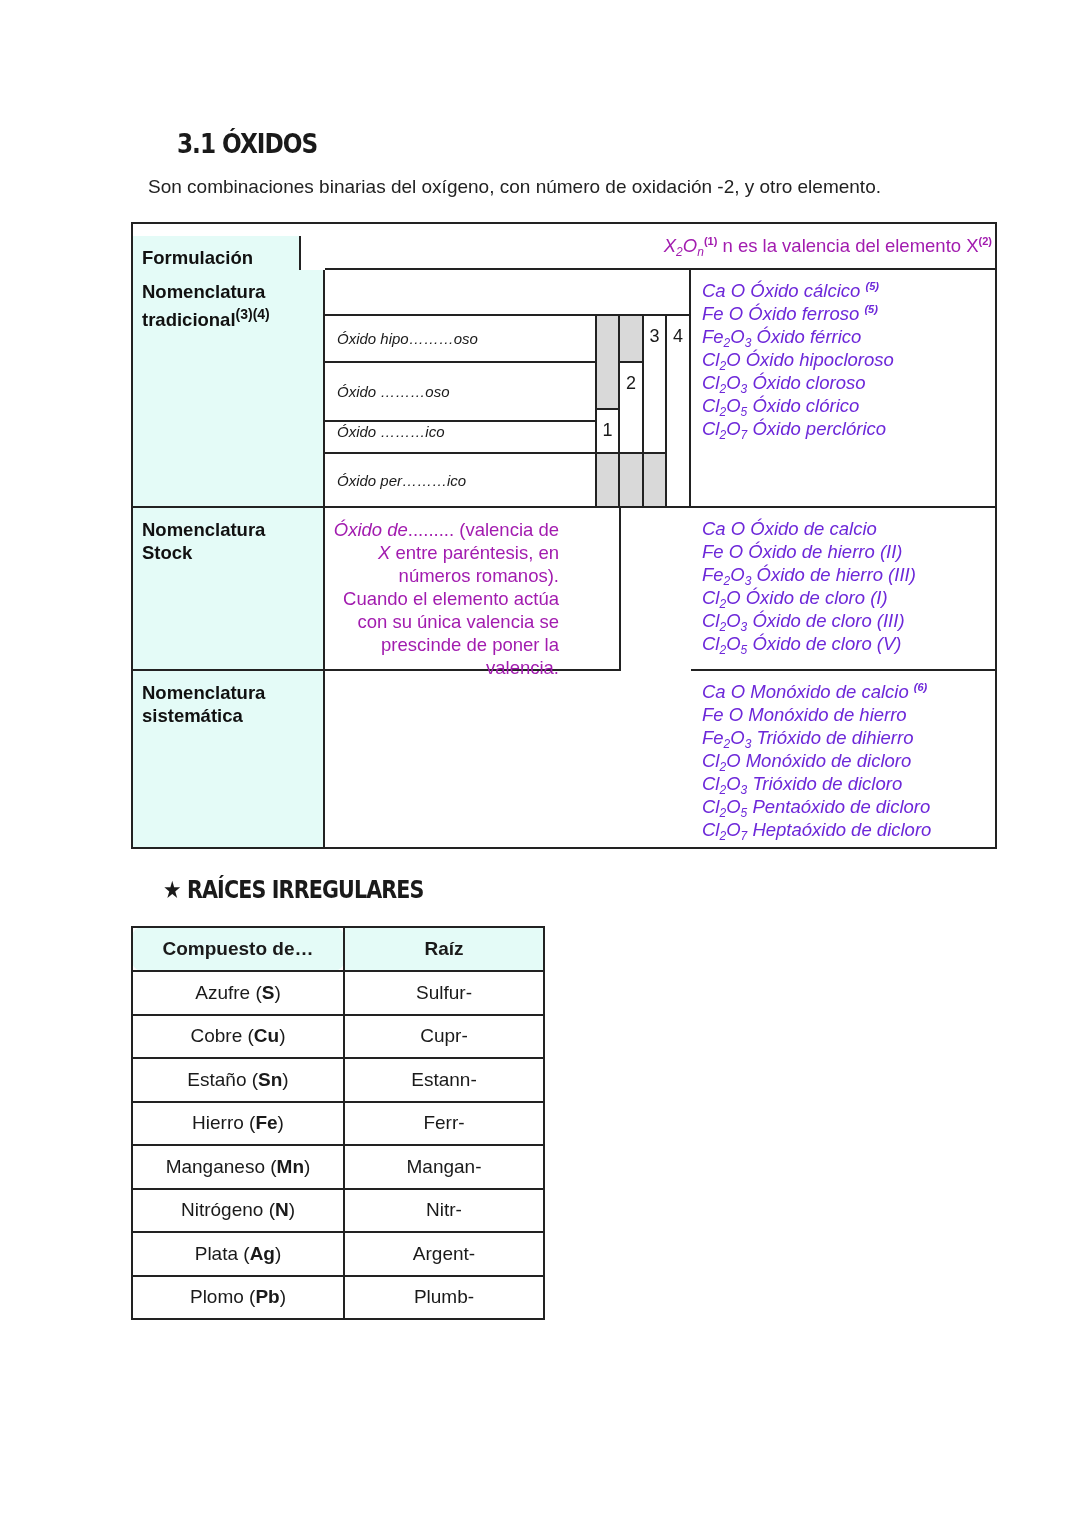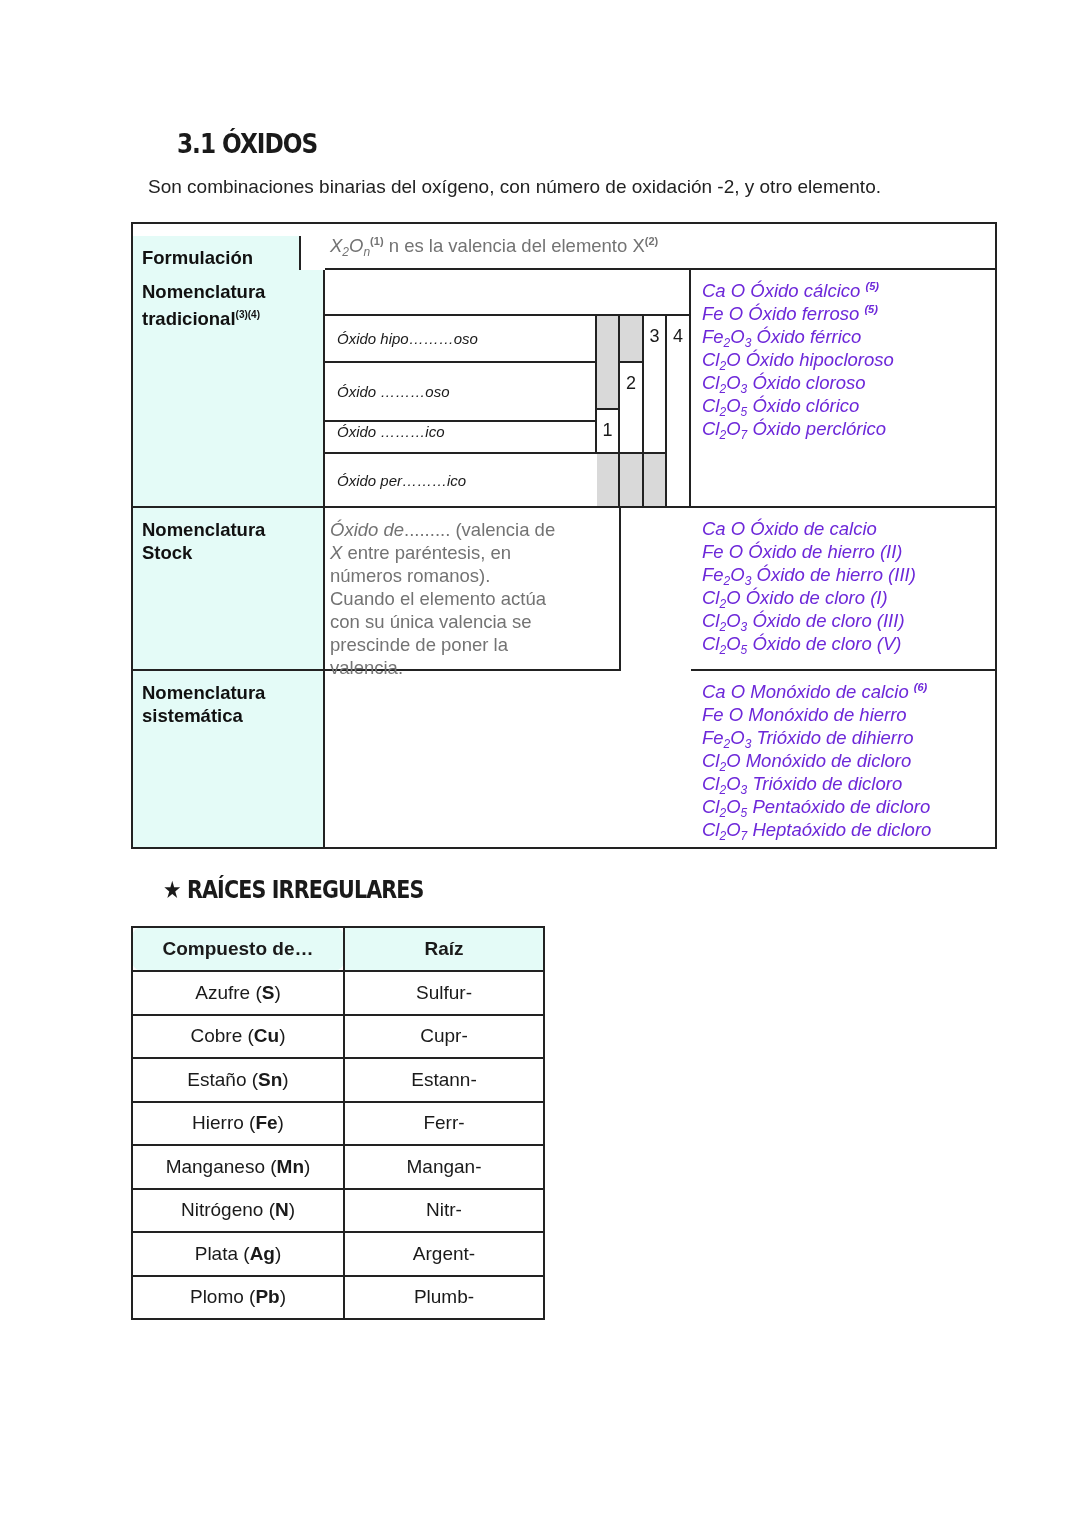--- a/index.html
+++ b/index.html
@@ -14,22 +14,22 @@
   }
   .intro {
     position: absolute; left: 148px; top: 176px;
     font-size: 19px; color: #222;
   }
 
   
   .main { position: absolute; left: 131px; top: 222px; width: 866px; height: 627px; border: 2px solid #222; }
   .cell { position: absolute; border-right: 2px solid #222; border-bottom: 2px solid #222; }
   .label { background: #e4fbf7; font-weight: bold; font-size: 18.5px; padding: 10px 9px; line-height: 23px; color: #111; }
-  .label sup { font-size: 10px; vertical-align: 7px; }
-  .txt { font-size: 18.5px; line-height: 23px; padding: 10px 5px; color: #737373; }
+  .label sup { font-size: 14px; vertical-align: 7px; }
+  .txt { font-size: 18.5px; line-height: 23px; padding: 10px 5px; color: #a21caf; text-align: right; }
   .ex { font-size: 18.5px; line-height: 23px; padding: 9px 11px; font-style: italic; color: #6d28d9; }
   .ex .ln { display: block; white-space: nowrap; }
   .ex sub { font-size: 12px; vertical-align: -4px; line-height: 0; }
   .ex sup, .txt sup { font-size: 11px; vertical-align: 7px; line-height: 0; font-weight: bold; }
   .txt sub { font-size: 12px; vertical-align: -4px; line-height: 0; }
 
   .grid-row { position: absolute; left: 0; border-bottom: 2px solid #222; font-style: italic; font-size: 15px; padding-left: 12px; display: flex; align-items: center; color: #1a1a1a; }
   .gcell { position: absolute; border-right: 2px solid #222; border-bottom: 2px solid #222; font-size: 18px; text-align: center; padding-top: 10px; color: #1a1a1a; }
   .gray { background: #d9d9d9; }
 
@@ -62,21 +62,21 @@
     <span>Nomenclatura</span><br>
     <span>tradicional</span><sup>(3)(4)</sup>
   </div>
   <div class="cell" style="left:192px;top:46px;width:366px;height:238px;">
 
     <div style="position:absolute;left:0;top:0;width:364px;height:46px;border-bottom:2px solid #222;"></div>
 
     <div class="grid-row" style="top:46px;width:272px;height:47px;border-right:2px solid #222;">Óxido hipo………oso</div>
     <div class="grid-row" style="top:93px;width:272px;height:59px;border-right:2px solid #222;">Óxido ………oso</div>
     <div class="grid-row" style="top:140px;width:272px;height:44px;border-right:2px solid #222;">Óxido ………ico</div>
-    <div class="grid-row" style="top:184px;width:316px;height:52px;border-bottom:none;border-right:2px solid #222;">Óxido per………ico</div>
+    <div class="grid-row" style="top:184px;width:272px;height:52px;border-bottom:none;border-right:2px solid #222;">Óxido per………ico</div>
 
     <div class="gcell gray" style="left:272px;top:46px;width:23px;height:94px;"></div>
     <div class="gcell" style="left:272px;top:140px;width:23px;height:44px;"><span>1</span></div>
     <div class="gcell gray" style="left:272px;top:184px;width:23px;height:52px;border-bottom:none;"></div>
 
     <div class="gcell gray" style="left:295px;top:46px;width:24px;height:47px;"></div>
     <div class="gcell" style="left:295px;top:93px;width:24px;height:91px;"><span>2</span></div>
     <div class="gcell gray" style="left:295px;top:184px;width:24px;height:52px;border-bottom:none;"></div>
 
     <div class="gcell" style="left:319px;top:46px;width:23px;height:138px;"><span>3</span></div>

